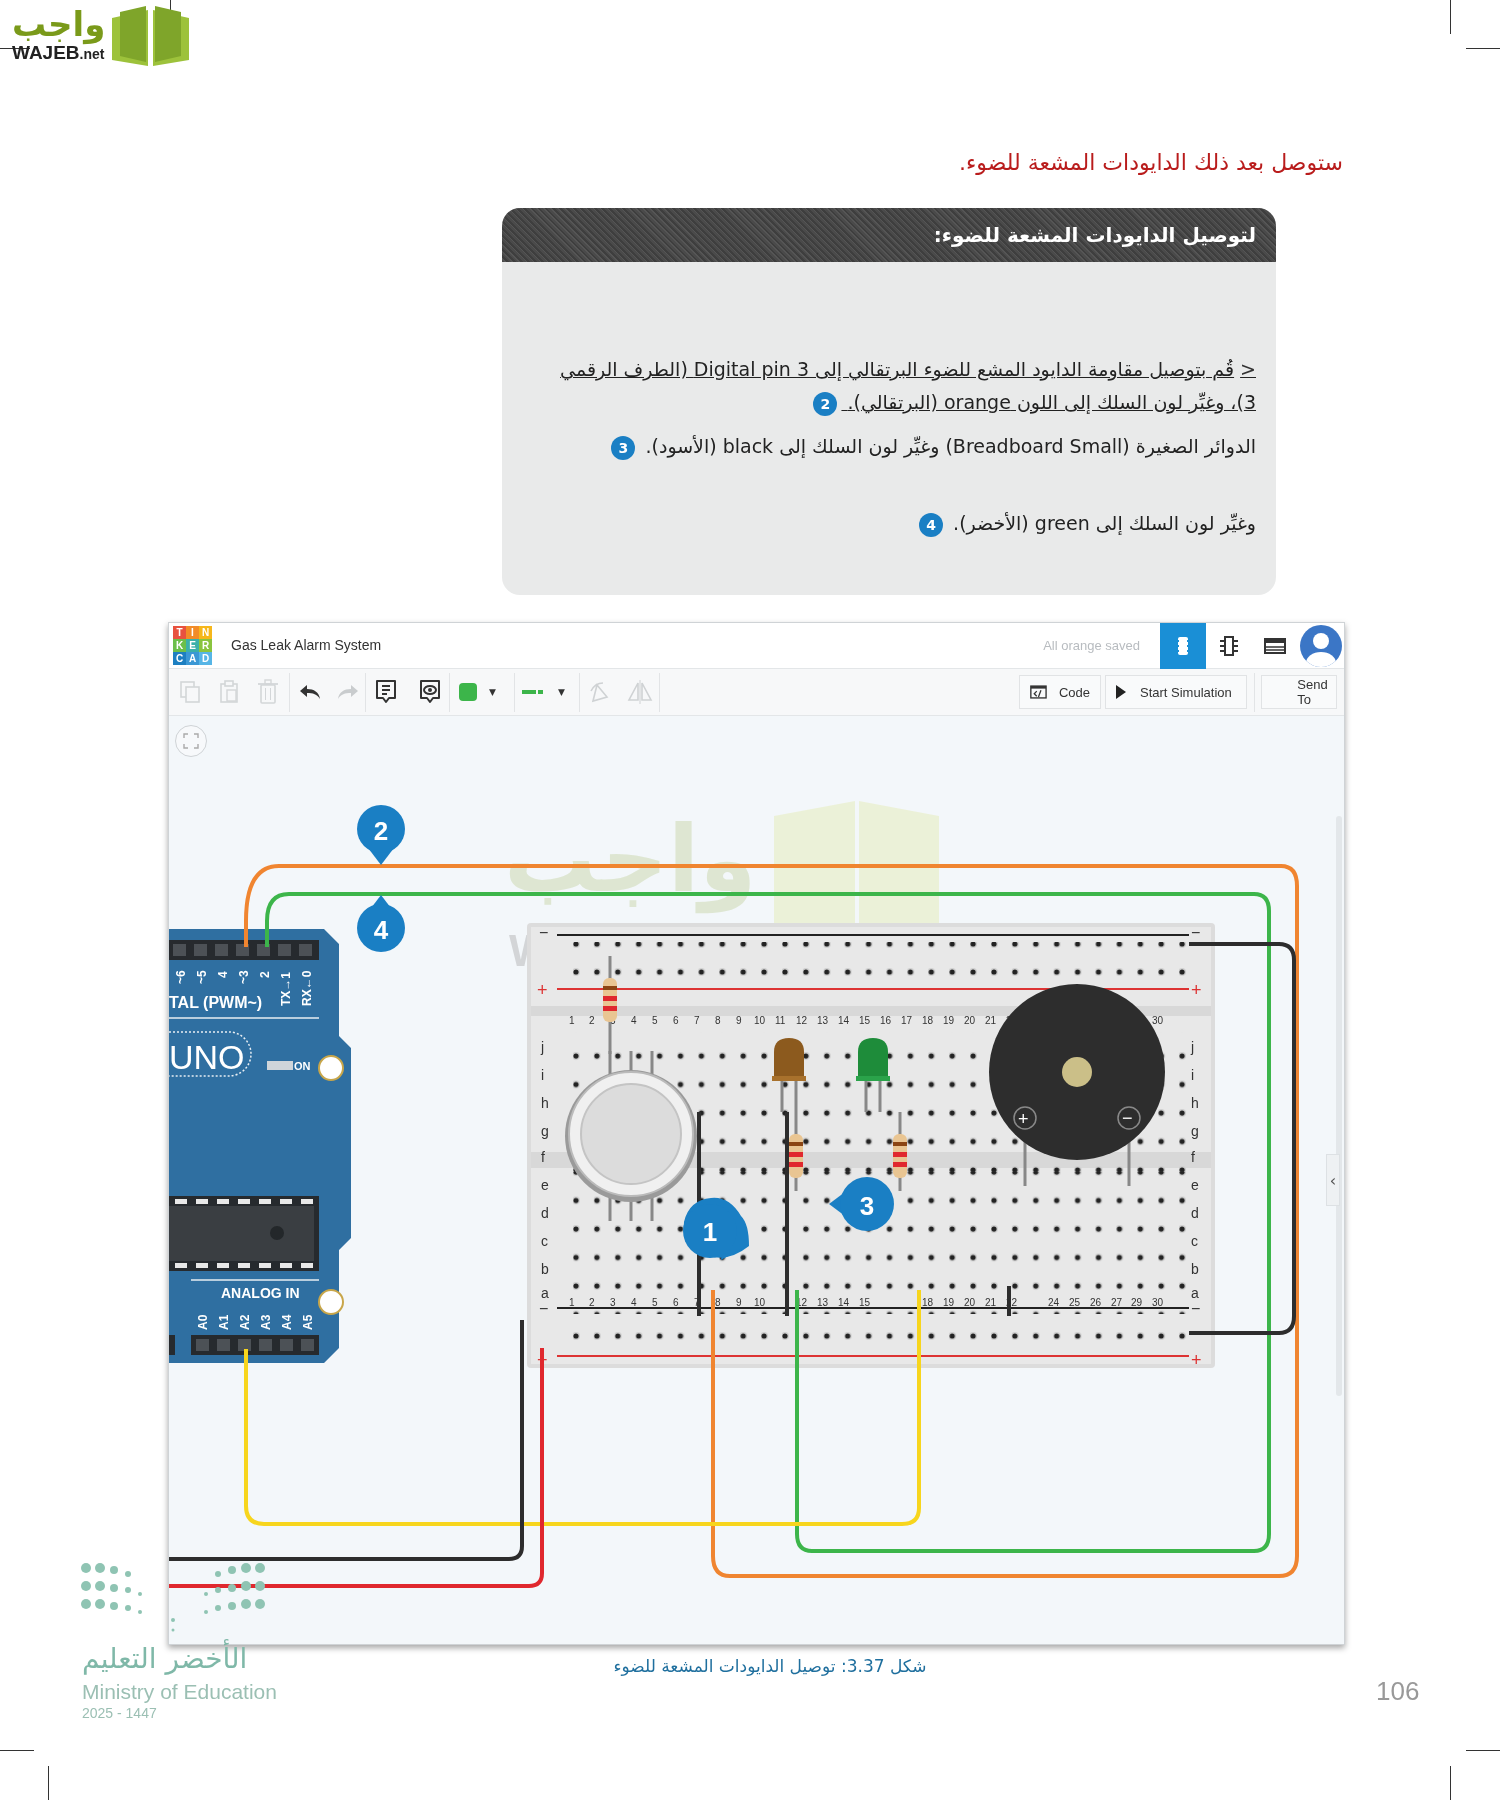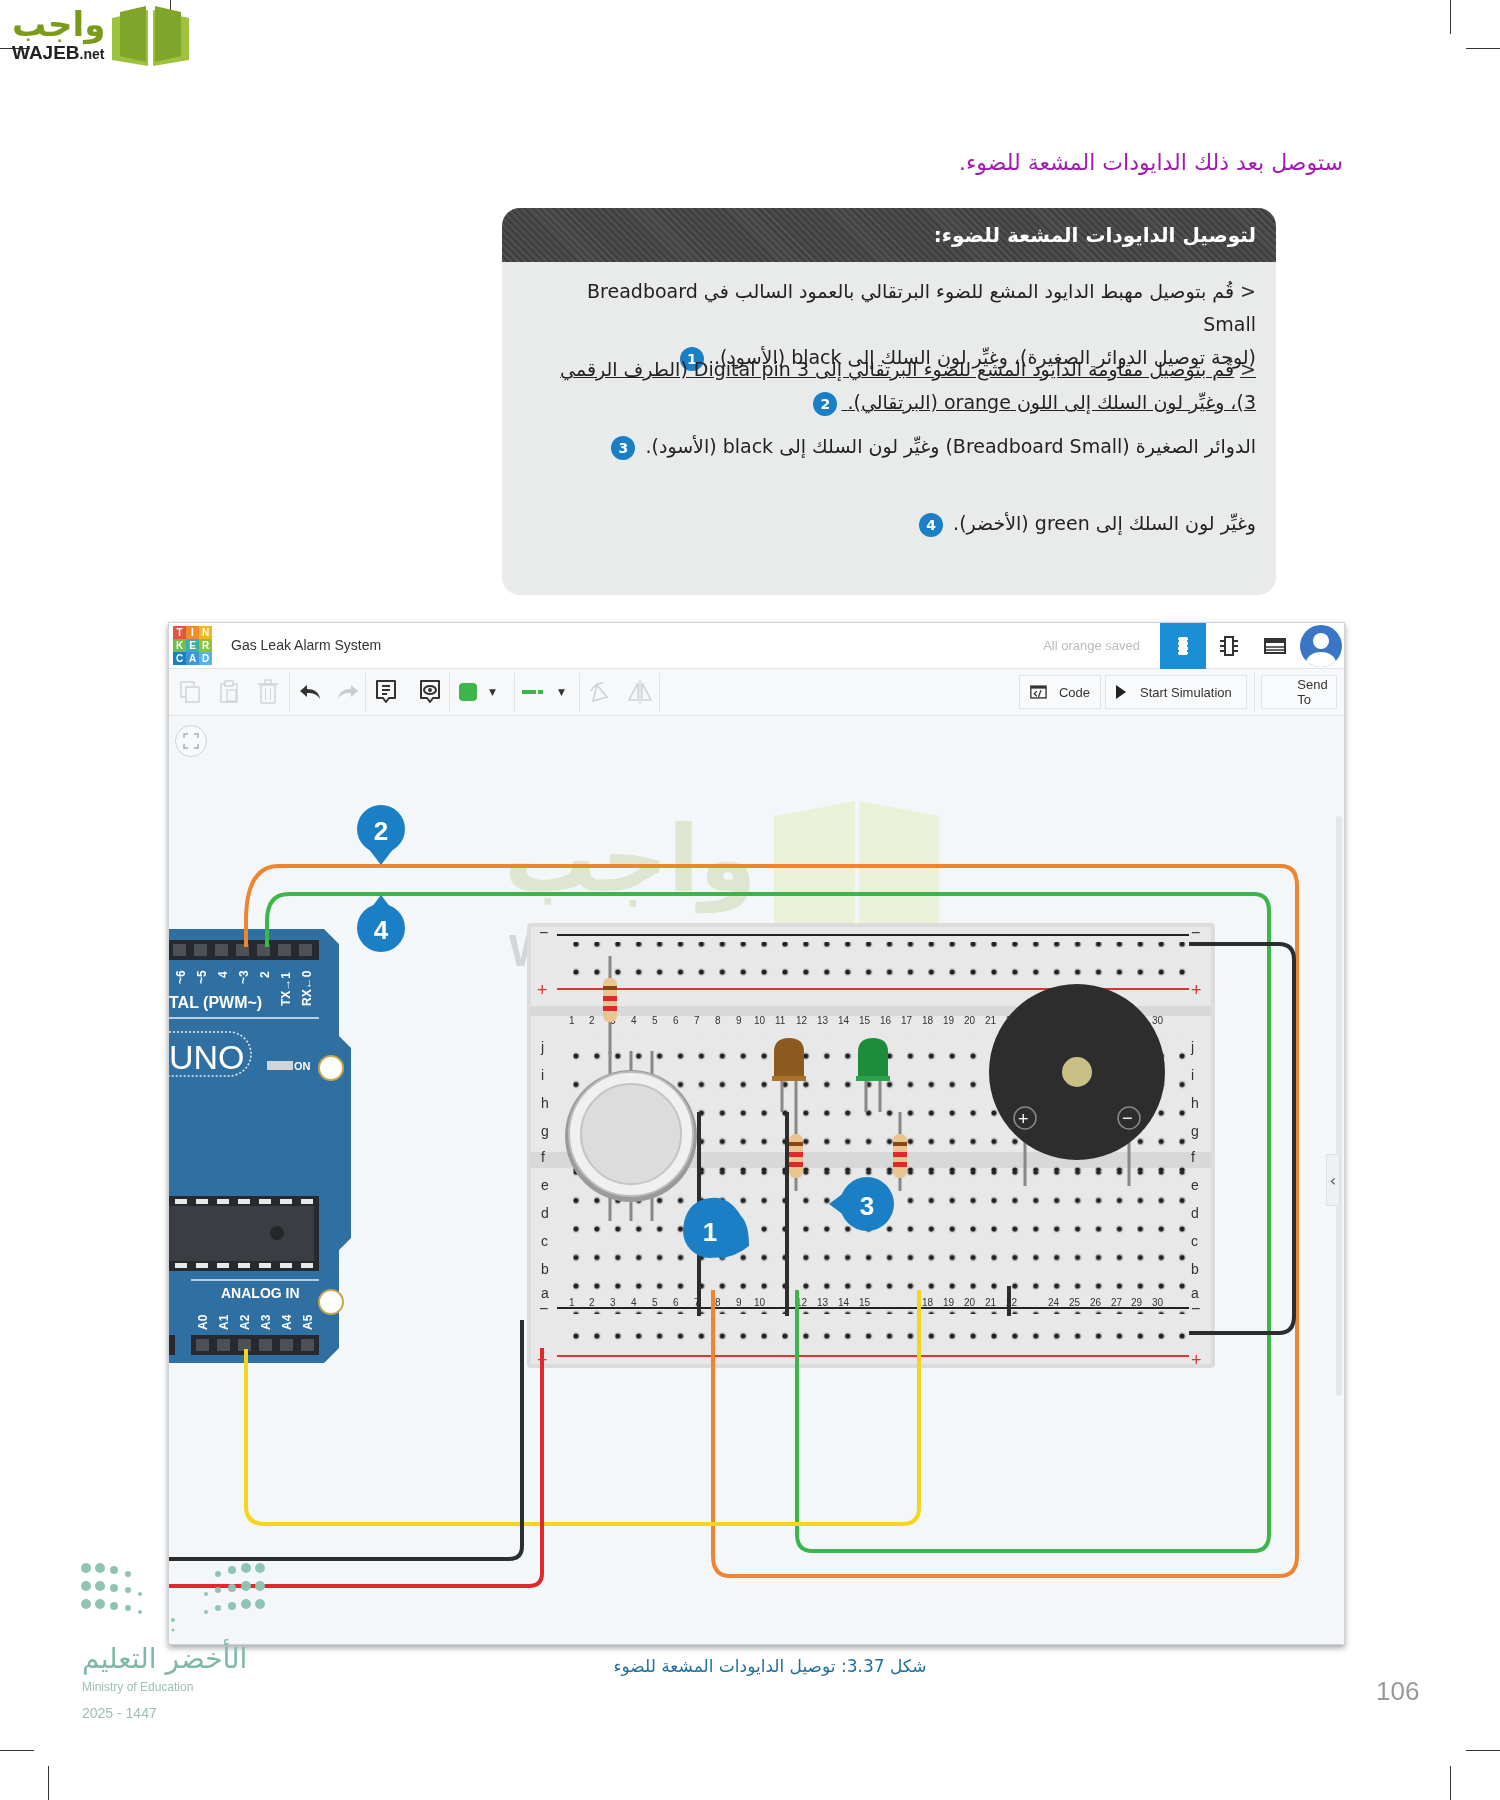--- a/index.html
+++ b/index.html
@@ -7,21 +7,21 @@
   .abs{position:absolute;}
   
   .crop{position:absolute;background:#333;}
   
   #wajeb-logo{left:8px;top:4px;width:185px;height:62px;}
   #wajeb-ar{position:absolute;left:4px;top:0;font-family:"DejaVu Sans",sans-serif;font-weight:bold;font-size:34px;color:#7a9a1a;line-height:40px;}
   #wajeb-en{position:absolute;left:4px;top:38px;font-family:"Liberation Sans",sans-serif;font-weight:bold;font-size:19px;color:#222;}
   #wajeb-en small{font-size:14px;font-weight:bold;}
   #wajeb-book{position:absolute;left:100px;top:2px;}
   
-  #intro{right:157px;top:150px;font-family:"DejaVu Sans",sans-serif;font-size:22px;color:#a21caf;direction:rtl;text-align:right;}
+  #intro{right:157px;top:150px;font-family:"DejaVu Sans",sans-serif;font-size:22px;color:#b91c1c;direction:rtl;text-align:right;}
   
   #instr-box{left:502px;top:208px;width:774px;height:387px;background:#e9eaea;border-radius:18px;overflow:hidden;}
   #instr-header{height:54px;background:repeating-linear-gradient(45deg,#4a4a4a 0 2px,#555 2px 3px,#3e3e3e 3px 5px);color:#fff;font-weight:bold;font-size:20px;direction:rtl;text-align:right;padding:15px 20px 0 0;}
   .instr-item{position:absolute;right:20px;width:720px;direction:rtl;text-align:right;font-size:19px;line-height:33px;color:#222;}
   .instr-item .bullet{color:#333;margin-left:6px;}
   .num-badge{display:inline-block;width:24px;height:24px;border-radius:50%;background:#1a7fc4;color:#fff;font-size:14px;font-weight:bold;line-height:24px;text-align:center;vertical-align:middle;margin-right:4px;}
   
   #tc-window{left:168px;top:622px;width:1177px;height:1023px;background:#f3f7fa;border:1px solid #cfd3d6;box-shadow:0 3px 6px rgba(0,0,0,.35);}
   #tc-header{position:absolute;left:0;top:0;width:100%;height:46px;background:#fff;border-bottom:1px solid #e3e6e8;}
   #tc-logo{position:absolute;left:4px;top:3px;width:40px;height:40px;display:grid;grid-template-columns:repeat(3,13px);grid-template-rows:repeat(3,13px);gap:0;}
@@ -34,21 +34,21 @@
   .tb-icon{position:absolute;top:10px;width:26px;height:26px;display:flex;align-items:center;justify-content:center;}
   .tb-sep{position:absolute;top:4px;width:1px;height:39px;background:#e2e4e6;}
   .tb-btn{position:absolute;top:6px;height:34px;border:1px solid #e1e3e5;background:#f9fafb;font-family:"Liberation Sans",sans-serif;font-size:13px;color:#333;display:flex;align-items:center;padding:0 10px;gap:8px;}
   #canvas{position:absolute;left:0;top:93px;width:100%;height:929px;overflow:hidden;}
   #fit-btn{position:absolute;left:6px;top:9px;width:32px;height:32px;border:1px solid #cfd3d6;border-radius:50%;background:#f7f9fb;display:flex;align-items:center;justify-content:center;}
   #side-toggle{position:absolute;right:4px;top:438px;width:14px;height:52px;background:#eef1f3;border:1px solid #dde1e4;font-size:16px;color:#555;display:flex;align-items:center;justify-content:center;}
   #canvas-scroll{position:absolute;right:2px;top:100px;width:6px;height:580px;background:#e3e7ea;border-radius:3px;}
   
   #moe-logo{left:78px;top:1560px;width:200px;height:170px;}
   #moe-ar{position:absolute;left:4px;top:82px;font-size:28px;color:#7fb8a8;font-family:"DejaVu Sans",sans-serif;letter-spacing:2px;}
-  #moe-en{position:absolute;left:4px;top:120px;font-size:12px;color:#9bbfb3;font-family:"Liberation Sans",sans-serif;}
+  #moe-en{position:absolute;left:4px;top:120px;font-size:21px;color:#9bbfb3;font-family:"Liberation Sans",sans-serif;}
   #moe-year{position:absolute;left:4px;top:145px;font-size:14px;color:#9bbfb3;font-family:"Liberation Sans",sans-serif;}
   #caption{left:560px;top:1656px;width:420px;text-align:center;direction:rtl;font-size:17px;color:#1f6f9e;}
   #page-num{left:1376px;top:1670px;font-family:"Liberation Sans",sans-serif;font-size:26px;color:#999;margin-top:6px;}
 </style>
 </head>
 <body>
 
 <div class="crop" style="left:1450px;top:0;width:1px;height:34px;"></div>
 <div class="crop" style="left:1466px;top:48px;width:34px;height:1px;"></div>
 <div class="crop" style="left:170px;top:0;width:1px;height:62px;"></div>
@@ -66,24 +66,20 @@
     <path d="M81 12 L45 4 L45 60 L81 54 Z" fill="#9dc23b"></path>
     <path d="M12 6 L38 0 L38 56 L12 50 Z" fill="#7fa52a"></path>
     <path d="M73 6 L47 0 L47 56 L73 50 Z" fill="#7fa52a"></path>
   </svg>
 </div>
 
 <div id="intro" class="abs">ستوصل بعد ذلك الدايودات المشعة للضوء.</div>
 
 <div id="instr-box" class="abs">
   <div id="instr-header">لتوصيل الدايودات المشعة للضوء:</div>
-  <div class="instr-item" style="top:67px;">
-    <div><span class="bullet">&lt;</span><span>قُم بتوصيل مهبط الدايود المشع للضوء البرتقالي بالعمود السالب في Breadboard Small</span></div>
-    <div><span>(لوحة توصيل الدوائر الصغيرة)، وغيِّر لون السلك إلى black (الأسود).</span> <span class="num-badge">1</span></div>
-  </div>
   <div class="instr-item" style="top:145px;text-decoration:underline;">
     <div><span class="bullet">&lt;</span><span>قُم بتوصيل مقاومة الدايود المشع للضوء البرتقالي إلى Digital pin 3 (الطرف الرقمي</span></div>
     <div><span>3)، وغيِّر لون السلك إلى اللون orange (البرتقالي).</span> <span class="num-badge">2</span></div>
   </div>
   <div class="instr-item" style="top:222px;">
     <div><span>الدوائر الصغيرة (Breadboard Small) وغيِّر لون السلك إلى black (الأسود).</span> <span class="num-badge">3</span></div>
   </div>
   <div class="instr-item" style="top:299px;">
     <div><span>وغيِّر لون السلك إلى green (الأخضر).</span> <span class="num-badge">4</span></div>
   </div>

